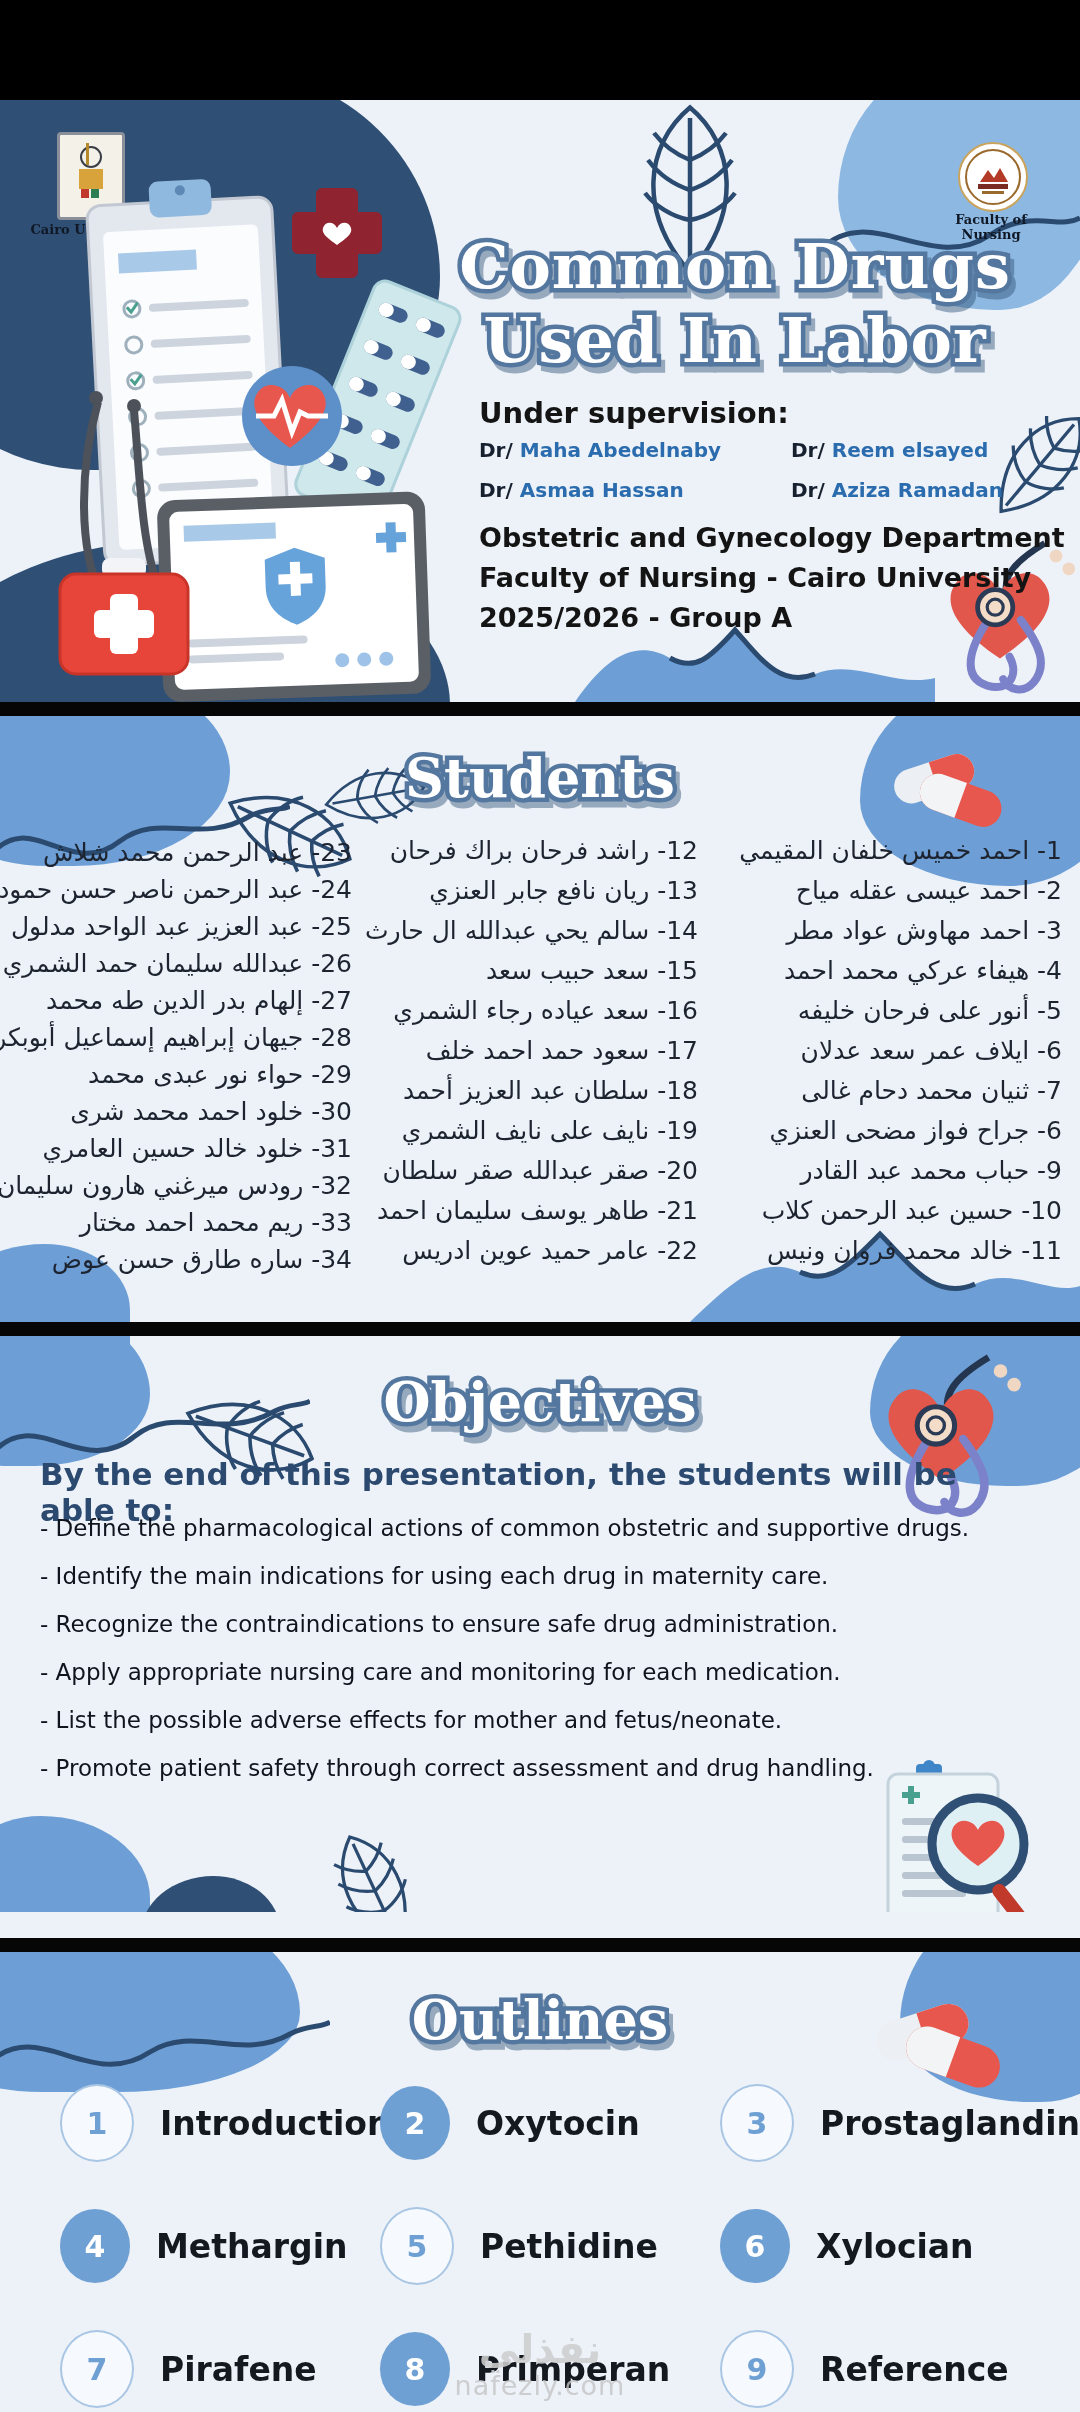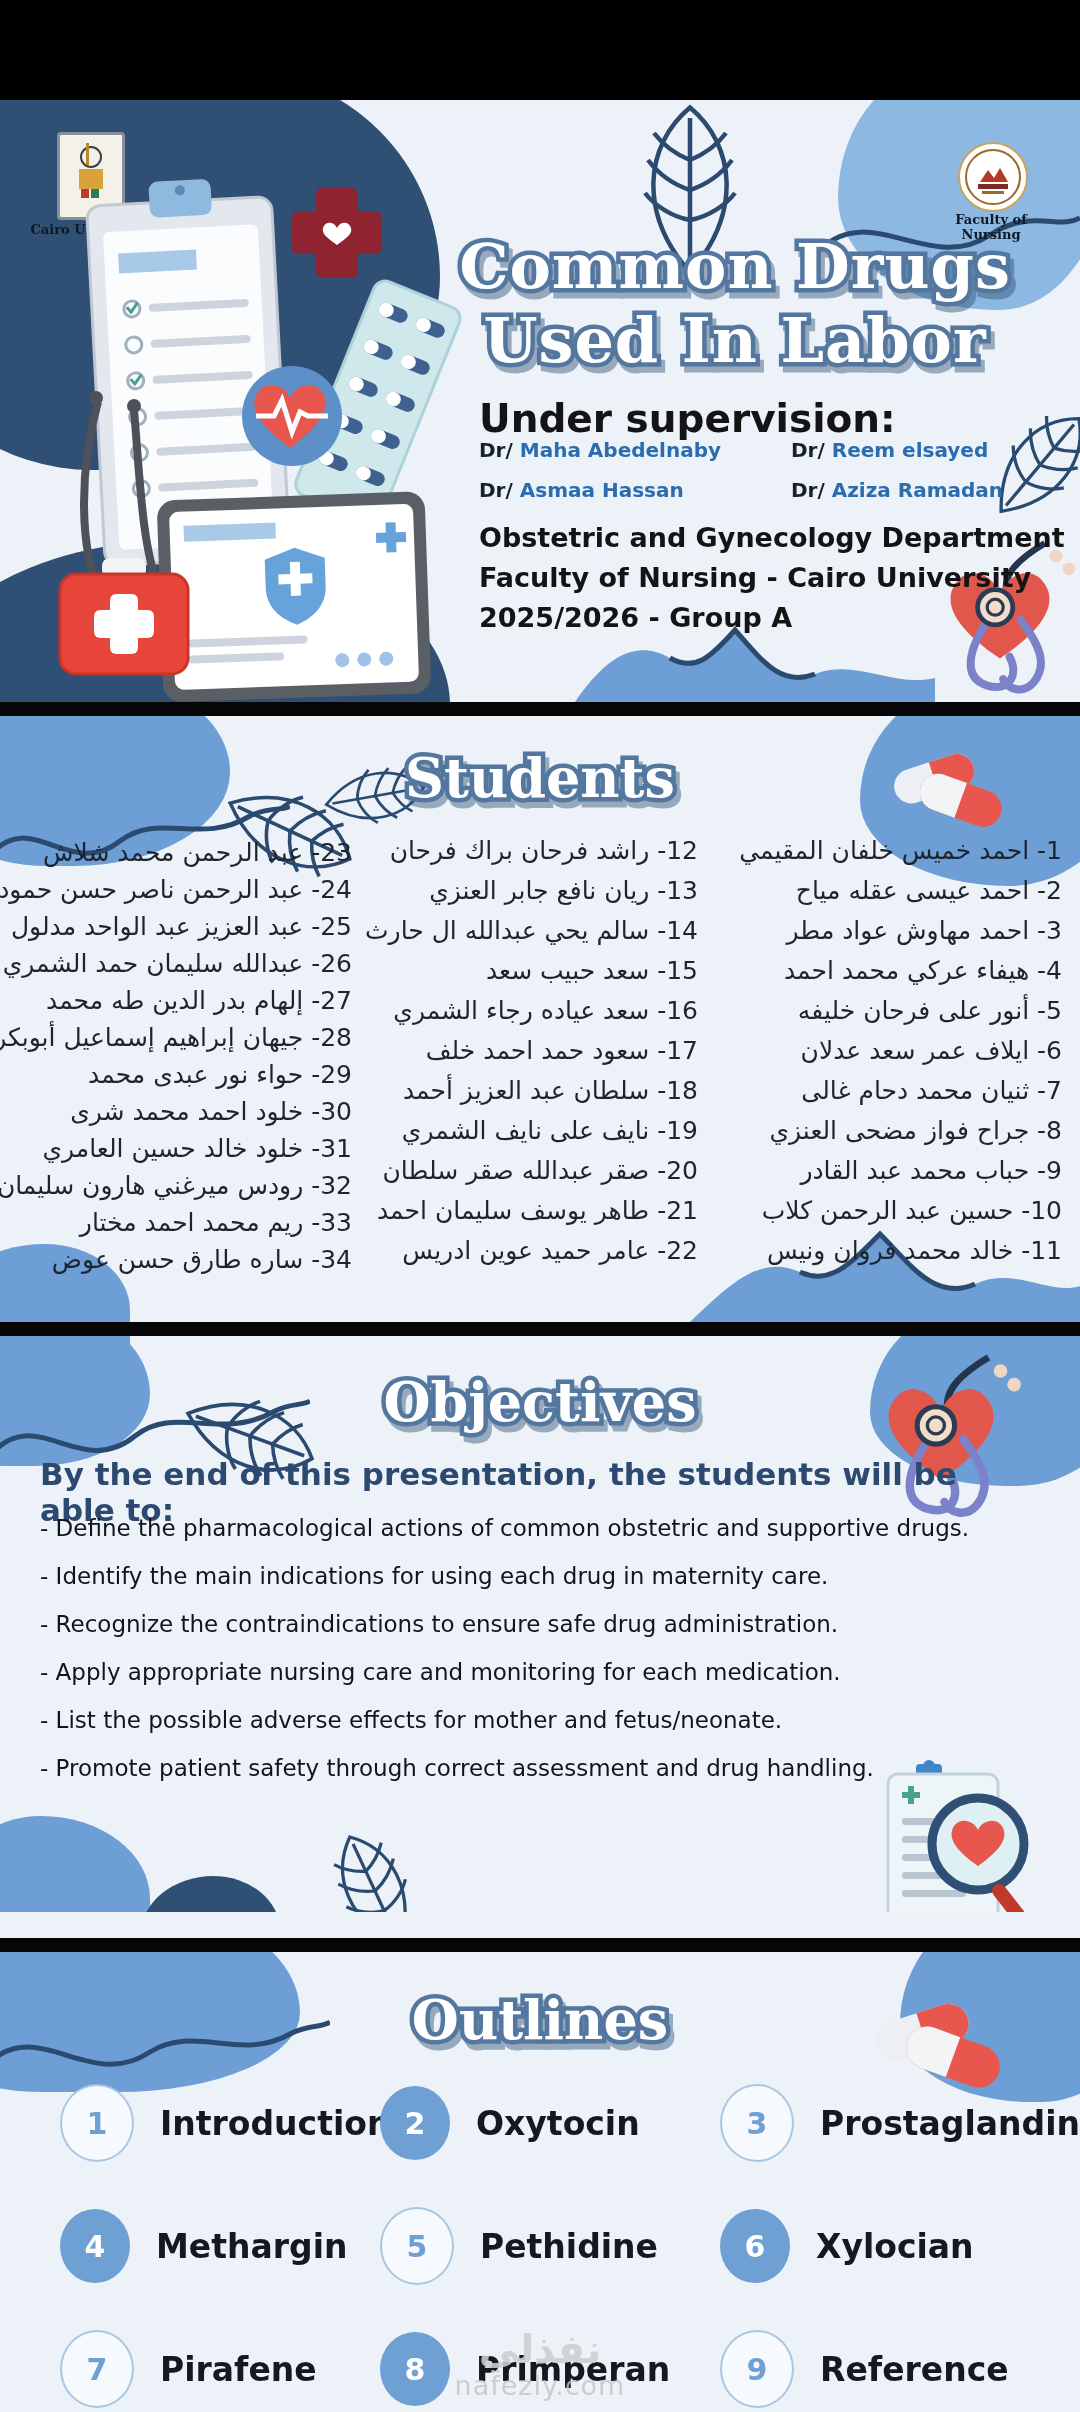--- a/index.html
+++ b/index.html
@@ -21,21 +21,21 @@
 
   
   .blob{position:absolute;background:#6d9fd6;}
   .blob.navy{background:#2f4f74;}
   .blob.light{background:#8db8e2;}
 
   
   .logo-caption{position:absolute;font-family:"DejaVu Serif","Liberation Serif",serif;
     font-weight:bold;font-size:13px;color:#101826;text-align:center;}
   .sup-block{position:absolute;left:479px;top:296px;width:580px;z-index:7;}
-  .sup-head{font-weight:bold;font-size:39px;color:#141414;height:42px;}
+  .sup-head{font-weight:bold;font-size:29px;color:#141414;height:42px;}
   .sup-grid{display:grid;grid-template-columns:312px auto;row-gap:4px;}
   .sup-cell{font-weight:bold;font-size:20px;height:36px;white-space:nowrap;}
   .sup-prefix{color:#16202e;}
   .sup-name{color:#2a6cae;}
   .sup-line{font-weight:bold;font-size:27px;color:#141414;height:40px;white-space:nowrap;}
   .sup-line.first{margin-top:8px;}
 
   
   .names{list-style:none;margin:0;padding:0;direction:rtl;text-align:right;position:absolute;z-index:7;}
   .names li{font-size:25px;font-weight:400;color:#1d2430;white-space:nowrap;line-height:40px;}
@@ -302,21 +302,21 @@
       <li>22- عامر حميد عوين ادريس</li>
     </ul>
   <ul class="names" style="left:712px;top:115px;width:350px;">
       <li>1- احمد خميس خلفان المقيمي</li>
       <li>2- احمد عيسى عقله مياح</li>
       <li>3- احمد مهاوش عواد مطر</li>
       <li>4- هيفاء عركي محمد احمد</li>
       <li>5- أنور على فرحان خليفه</li>
       <li>6- ايلاف عمر سعد عدلان</li>
       <li>7- ثنيان محمد دحام غالى</li>
-      <li>8- جراح فواز مضحى العنزي</li>
+      <li>6- جراح فواز مضحى العنزي</li>
       <li>9- حباب محمد عبد القادر</li>
       <li>10- حسين عبد الرحمن كلاب</li>
       <li>11- خالد محمد فروان ونيس</li>
     </ul>
 
   <div class="blob" style="left:-60px;top:528px;width:190px;height:110px;border-radius:55% 45% 0 0/70% 60% 0 0;"></div>
   <svg class="abs" style="left:690px;top:508px" width="390" height="98">
     <path d="M0,98 C40,60 70,30 110,48 C140,62 160,40 190,10 C220,40 245,78 285,60 C325,42 360,72 390,62 L390,98 Z" fill="#6d9fd6"></path>
     <path d="M110,48 C140,62 160,40 190,10 C220,40 245,78 285,60" stroke="#2b4a6f" stroke-width="5" fill="none"></path>
   </svg>

